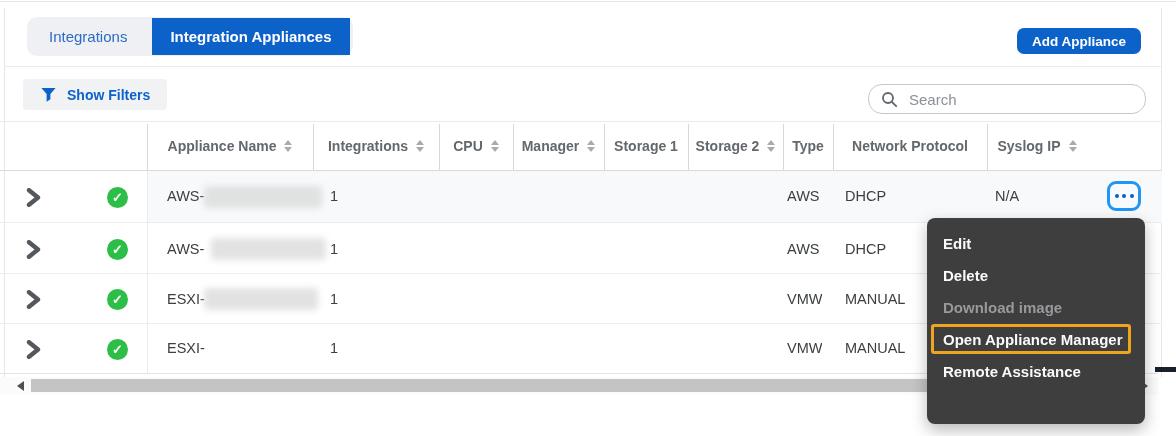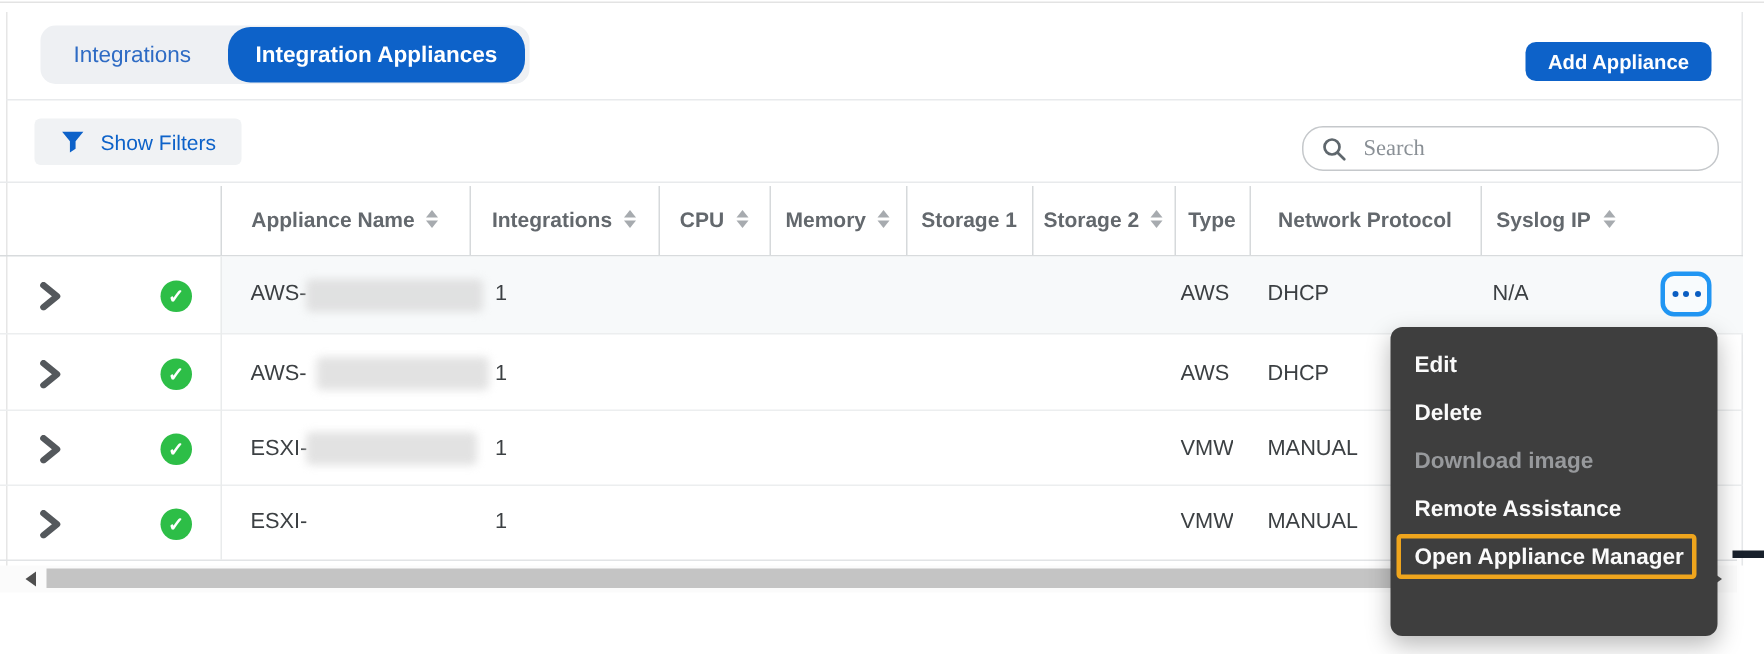--- a/index.html
+++ b/index.html
@@ -7,34 +7,34 @@
   #app{position:relative;width:1176px;height:436px;background:#fff;overflow:hidden;
        --primary:#0d62c9;--focus:#2196f3;--link:#2e6bc4;--menubg:#3e3e3e;--menutext:#fafafa;
        --menudis:#97999c;--orange:#efa51d;--green:#2dbe47;--headtext:#63686d;--bodytext:#3c4043;}
   .line{position:absolute;background:#e8eaec;}
   
   .tabsbar{position:absolute;left:27px;top:17px;height:39px;background:#eef0f3;border-radius:10px;
            display:inline-flex;align-items:center;padding:0;}
   .tab{border:none;background:transparent;cursor:pointer;font-family:inherit;font-size:15px;
        color:var(--link);padding:0 22px;height:39px;border-radius:10px;}
   .tab.active{background:var(--primary);color:#fff;font-weight:bold;height:37px;margin:0 3px;
-       padding:0 18px;border-radius:15px;}
+       padding:0 18px;border-radius:0;}
   
   .add-btn{position:absolute;right:35px;top:28px;height:26px;background:var(--primary);color:#fff;
        border:none;border-radius:7px;font-family:inherit;font-size:13.5px;font-weight:bold;
        padding:0 15px;cursor:pointer;}
   
   .filters-btn{position:absolute;left:23px;top:79px;height:31px;background:#f0f2f4;border:none;
        border-radius:4px;display:flex;align-items:center;gap:10px;padding:0 17px;cursor:pointer;}
-  .filters-btn span{font-size:14px;font-weight:normal;color:var(--primary);font-family:inherit;}
+  .filters-btn span{font-size:14px;font-weight:bold;color:var(--primary);font-family:inherit;}
   
   .searchbox{position:absolute;left:868px;top:84px;width:276px;height:28px;border:1.5px solid #c5c8cb;
        border-radius:14px;background:#fff;display:flex;align-items:center;}
   .searchbox svg{margin-left:12px;flex:0 0 auto;}
-  .searchbox input{border:none;outline:none;background:transparent;font-family:Liberation Serif, serif;font-size:15px;
+  .searchbox input{border:none;outline:none;background:transparent;font-family:Liberation Sans, sans-serif;font-size:15px;
        color:#7f1d1d;margin-left:9px;width:210px;}
   .searchbox input::placeholder{color:#8a9096;}
   
   .hcell{position:absolute;top:122px;height:48px;display:flex;align-items:center;justify-content:center;
        gap:8px;overflow:hidden;cursor:pointer;}
   .hlabel{font-size:14px;font-weight:bold;color:var(--headtext);white-space:nowrap;}
   .sorter{display:inline-flex;flex-direction:column;gap:2px;}
   .sorter .up{width:0;height:0;border-left:4px solid transparent;border-right:4px solid transparent;
        border-bottom:5px solid #a7abaf;}
   .sorter .dn{width:0;height:0;border-left:4px solid transparent;border-right:4px solid transparent;
@@ -121,21 +121,21 @@
       <div class="vsep" style="left: 313px;"></div>
       <div class="hcell" style="left: 439px; width: 74px;">
     <span class="hlabel">CPU</span>
   <span class="sorter">
           <i class="up"></i>
           <i class="dn"></i>
         </span>
       </div>
       <div class="vsep" style="left: 439px;"></div>
       <div class="hcell" style="left: 513px; width: 91px;">
-    <span class="hlabel">Memory</span>
+    <span class="hlabel">Manager</span>
   <span class="sorter">
           <i class="up"></i>
           <i class="dn"></i>
         </span>
       </div>
       <div class="vsep" style="left: 513px;"></div>
       <div class="hcell" style="left: 604px; width: 84px;">
     <span class="hlabel">Storage 1</span>
   </div>
       <div class="vsep" style="left: 604px;"></div>
@@ -261,20 +261,20 @@
   <div class="menu" id="menu">
       <div class="mi">
     <span>Edit</span>
   </div>
       <div class="mi">
     <span>Delete</span>
   </div>
       <div class="mi disabled">
     <span>Download image</span>
   </div>
+      <div class="mi hl">
+    <span>Open Appliance Manager</span>
+  </div>
       <div class="mi">
     <span>Remote Assistance</span>
   </div>
-      <div class="mi hl">
-    <span>Open Appliance Manager</span>
-  </div>
     </div>
 </div>
 
 </body></html>

